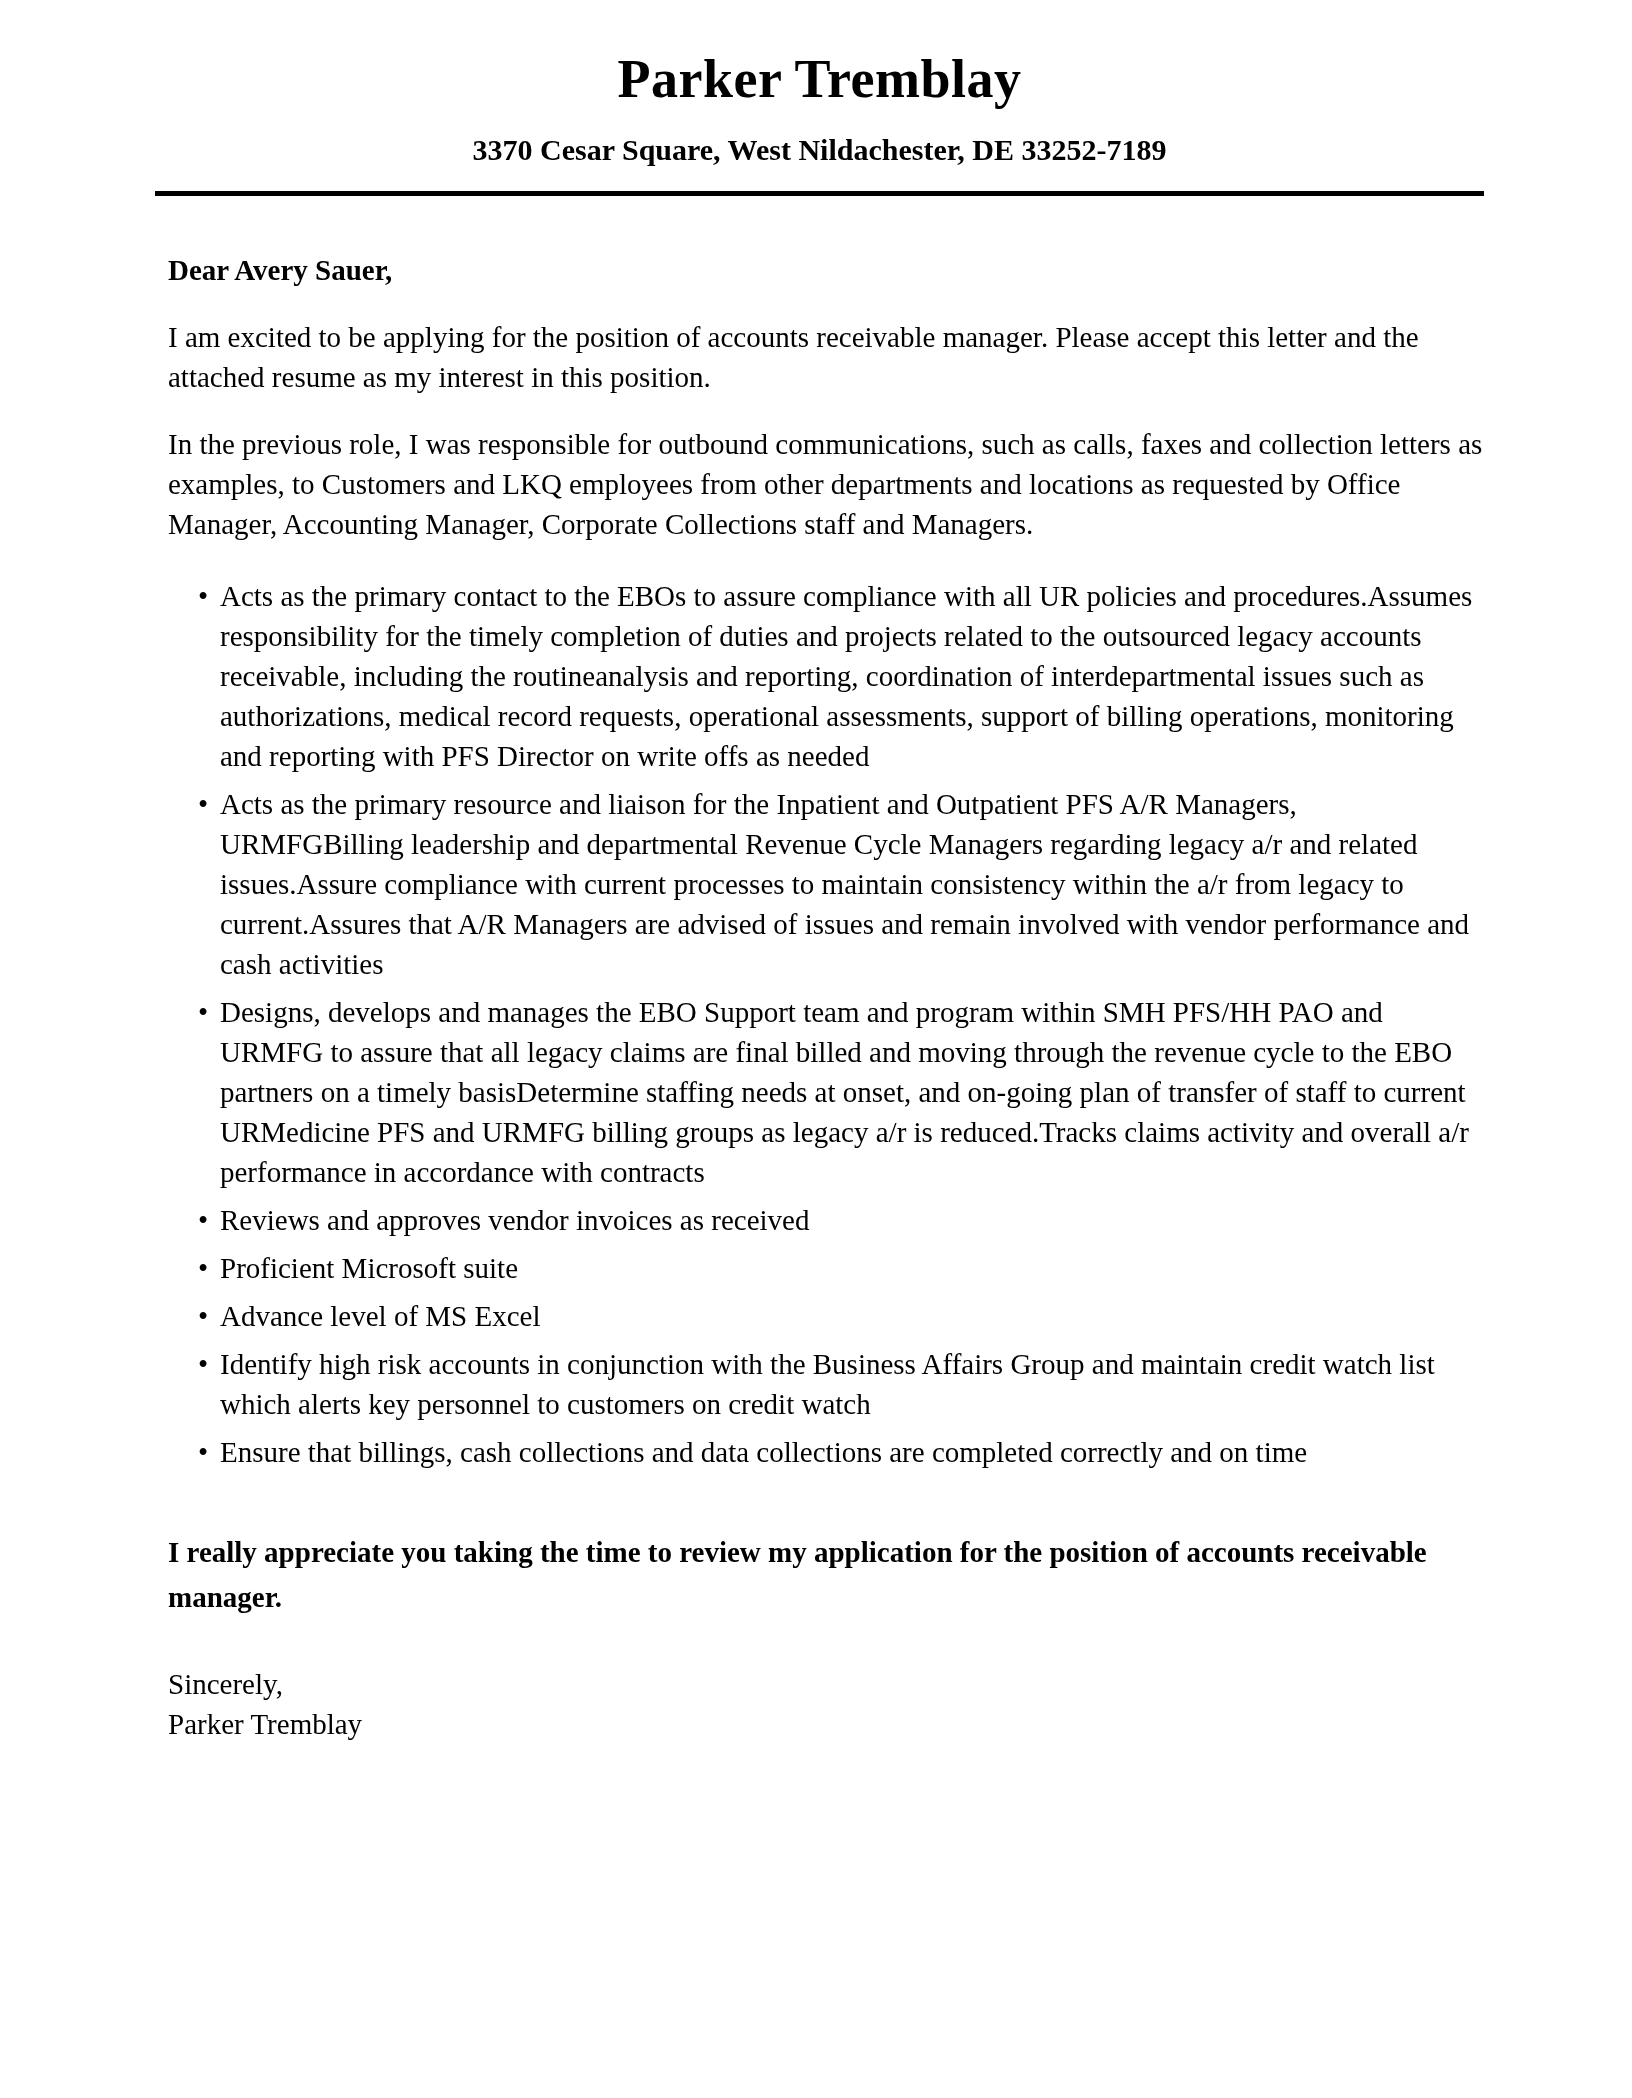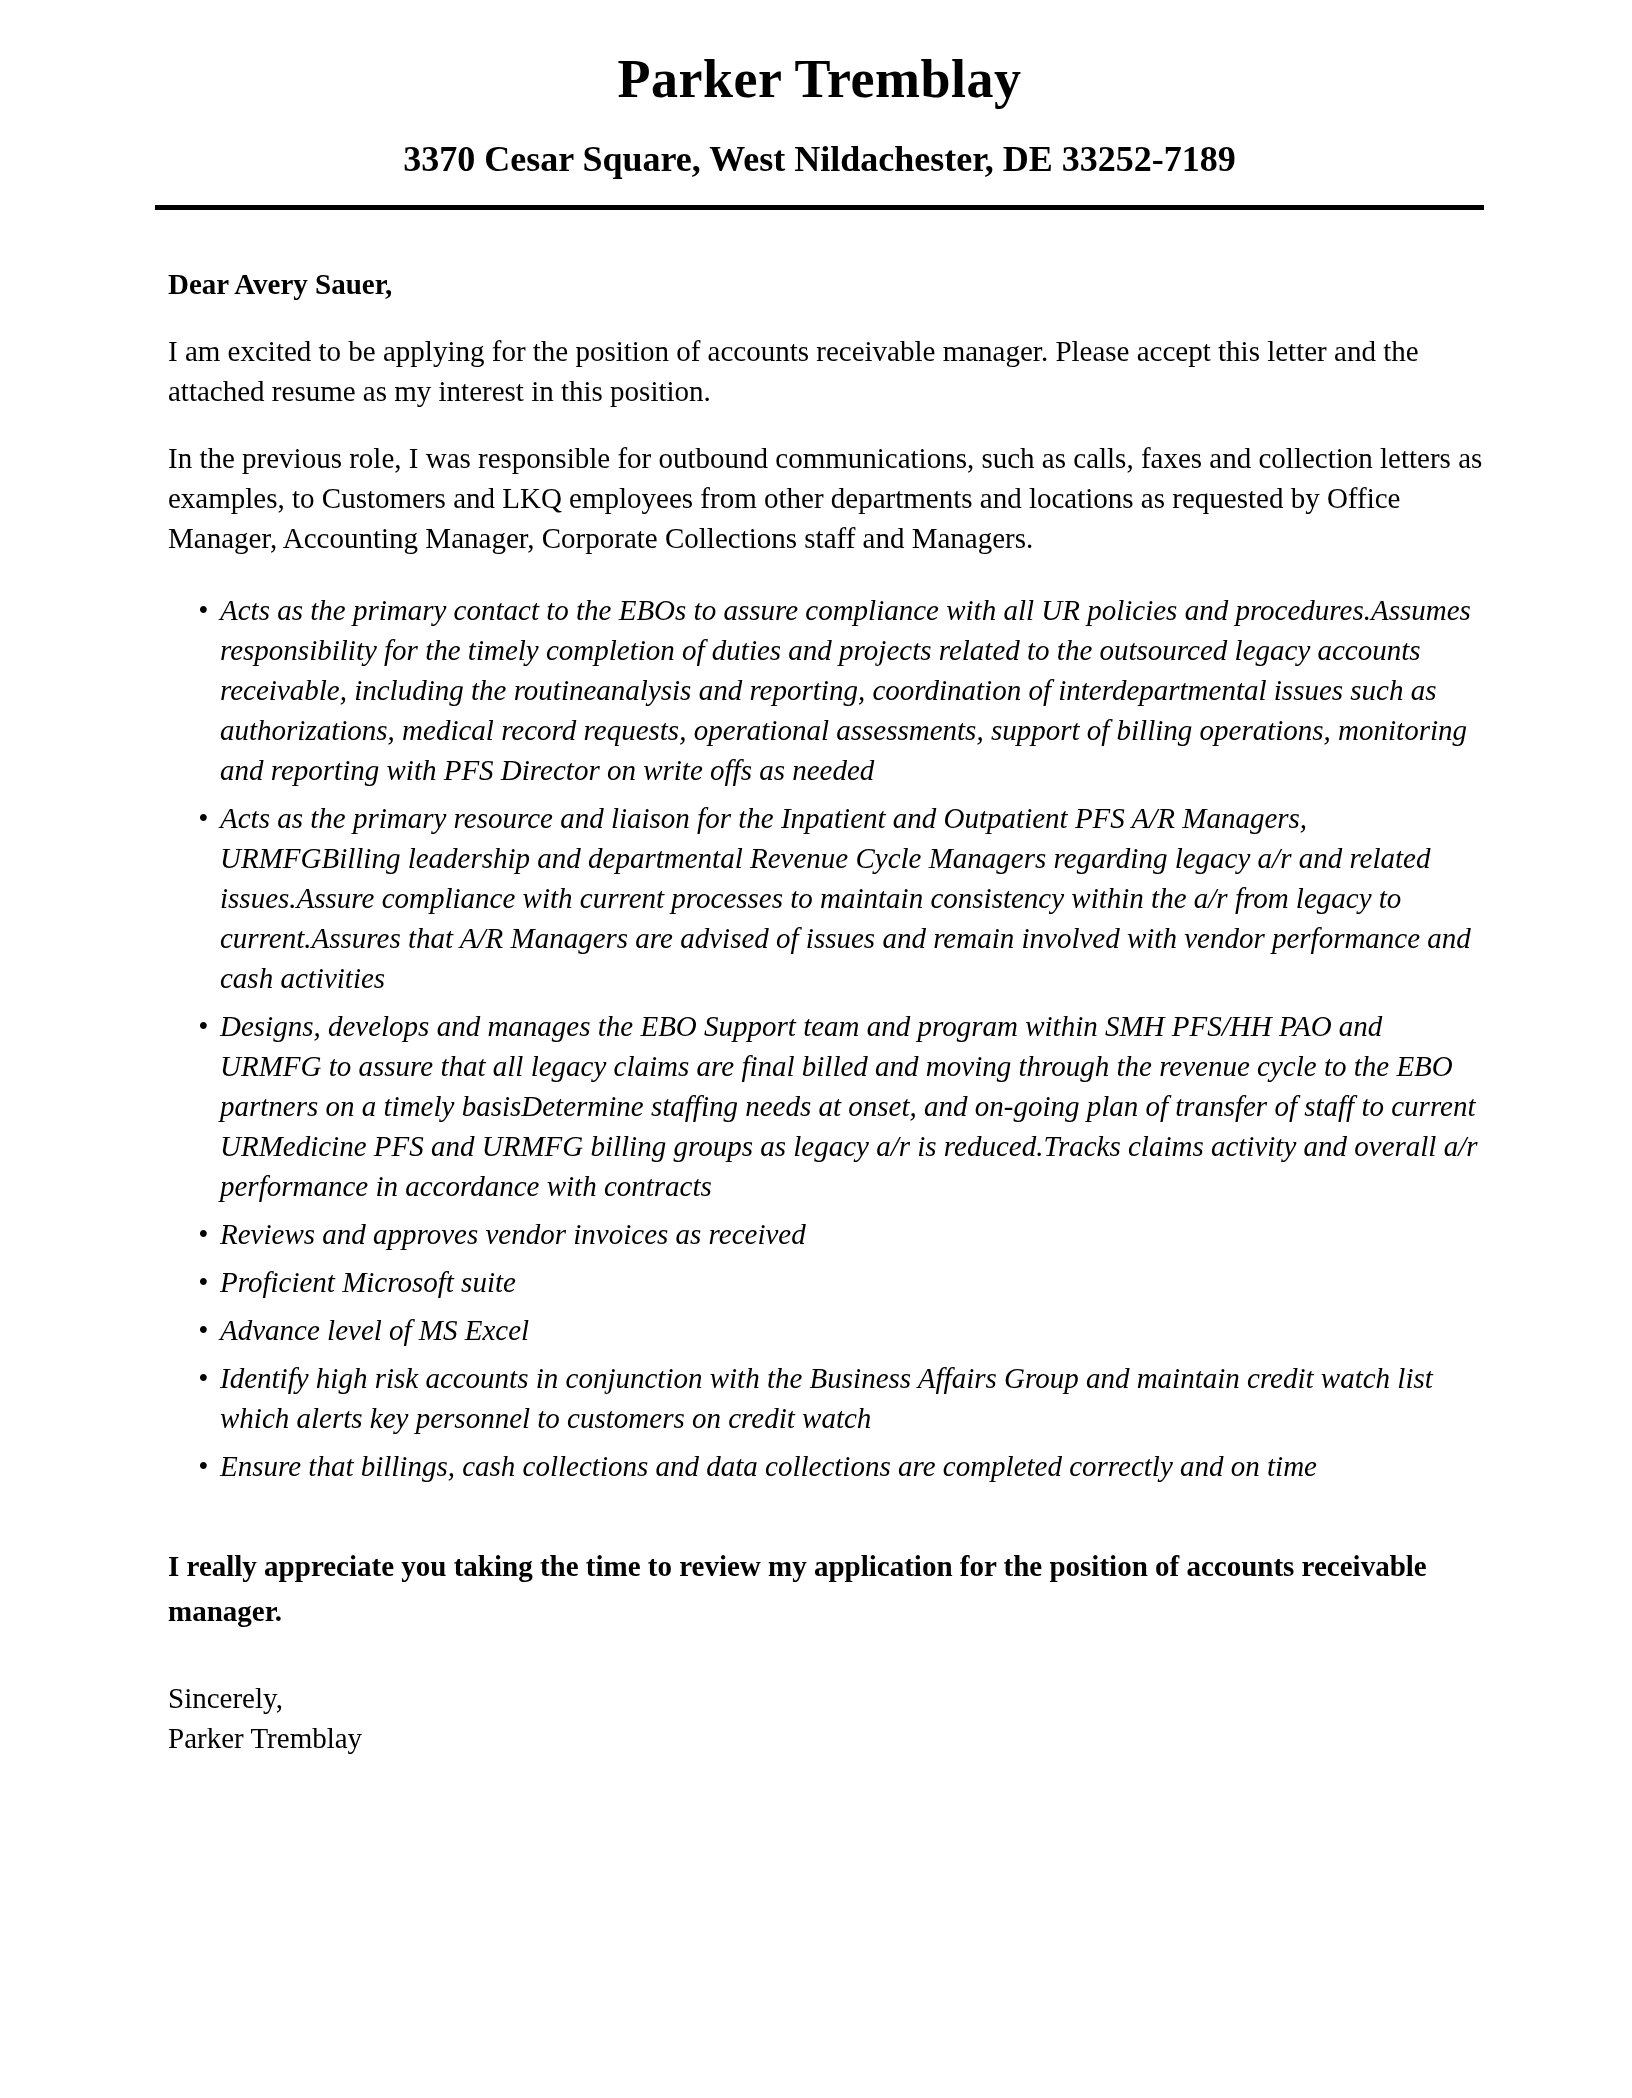--- a/index.html
+++ b/index.html
@@ -24,37 +24,36 @@
   }
   header { text-align: center; }
   h1.name {
     font-size: 54px;
     font-weight: bold;
     margin: 12px 0 0 0;
     line-height: 1.1;
     letter-spacing: 0.5px;
   }
   .address {
-    font-size: 36px;
+    font-size: 30px;
     font-weight: bold;
-    margin-top: 26px;
+    margin-top: 20px;
   }
   hr.divider {
     border: none;
     border-top: 5px solid #000000;
     margin: 20px 0 0 0;
   }
   main { margin-top: 54px; margin-left: 13px; }
   p { margin: 0 0 27px 0; }
   .bold { font-weight: bold; }
   ul.req-list {
     margin: 32px 0 0 0;
     padding: 0 0 0 30px;
     list-style: none;
-    font-style: italic;
   }
   ul.req-list li {
     position: relative;
     padding-left: 22px;
     margin: 0 0 8px 0;
   }
   ul.req-list li::before {
     content: "\2022";
     position: absolute;
     left: 0;

